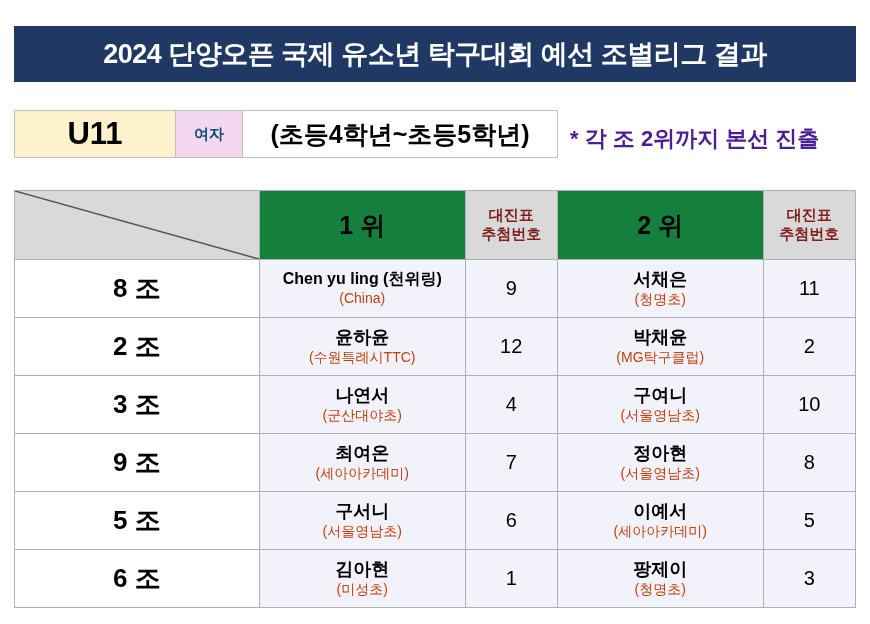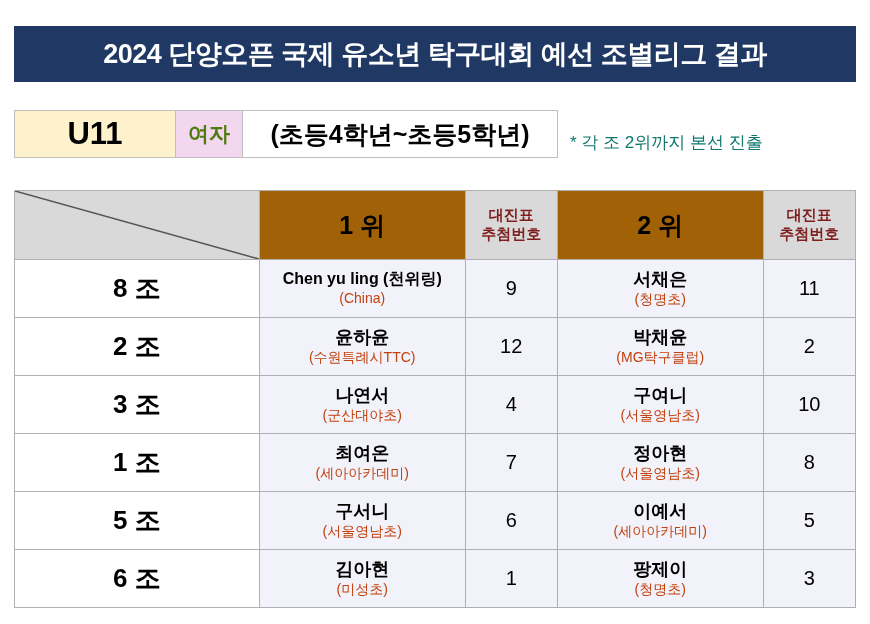--- a/index.html
+++ b/index.html
@@ -61,46 +61,46 @@
     color: #000000;
   }
   .cat-gender {
     width: 66px;
     background: #f2d7ee;
     border: 1px solid #bfbfbf;
     border-left: none;
     display: flex;
     align-items: center;
     justify-content: center;
-    font-size: 21px;
-    font-weight: bold;
-    color: #4d7c0f;
+    font-size: 15px;
+    font-weight: bold;
+    color: #0c4a6e;
   }
   .cat-grade {
     min-width: 290px;
     background: #ffffff;
     border: 1px solid #bfbfbf;
     border-left: none;
     display: flex;
     align-items: center;
     justify-content: center;
     padding: 0 12px;
     font-size: 25px;
     font-weight: bold;
     color: #000000;
     white-space: nowrap;
   }
   .cat-note {
     display: flex;
     align-items: flex-end;
     padding-left: 12px;
     padding-bottom: 4px;
-    font-size: 17px;
-    font-weight: normal;
-    color: #0f766e;
+    font-size: 22px;
+    font-weight: bold;
+    color: #4c1d95;
     white-space: nowrap;
   }
 
   
   .tbl {
     position: absolute;
     left: 14px;
     top: 190px;
     width: 842px;
     border-collapse: collapse;
@@ -123,21 +123,21 @@
     position: relative;
   }
   .hdr-corner svg {
     position: absolute;
     left: 0; top: 0;
     width: 100%;
     height: 100%;
   }
   .hdr-rank {
     height: 68px;
-    background: #a16207;
+    background: #15803d;
     font-size: 25px;
     font-weight: bold;
     color: #000000;
   }
   .hdr-draw {
     height: 68px;
     background: #d9d9d9;
     font-size: 15px;
     font-weight: bold;
     color: #7f1d1d;
@@ -256,21 +256,21 @@
           <div class="name-sub">(군산대야초)</div>
         </td>
         <td class="num-cell">4</td>
         <td class="name-cell">
           <div class="name-main">구여니</div>
           <div class="name-sub">(서울영남초)</div>
         </td>
         <td class="num-cell">10</td>
       </tr>
       <tr class="row-h">
-        <td class="group-cell">1 조</td>
+        <td class="group-cell">9 조</td>
         <td class="name-cell">
           <div class="name-main">최여온</div>
           <div class="name-sub">(세아아카데미)</div>
         </td>
         <td class="num-cell">7</td>
         <td class="name-cell">
           <div class="name-main">정아현</div>
           <div class="name-sub">(서울영남초)</div>
         </td>
         <td class="num-cell">8</td>

